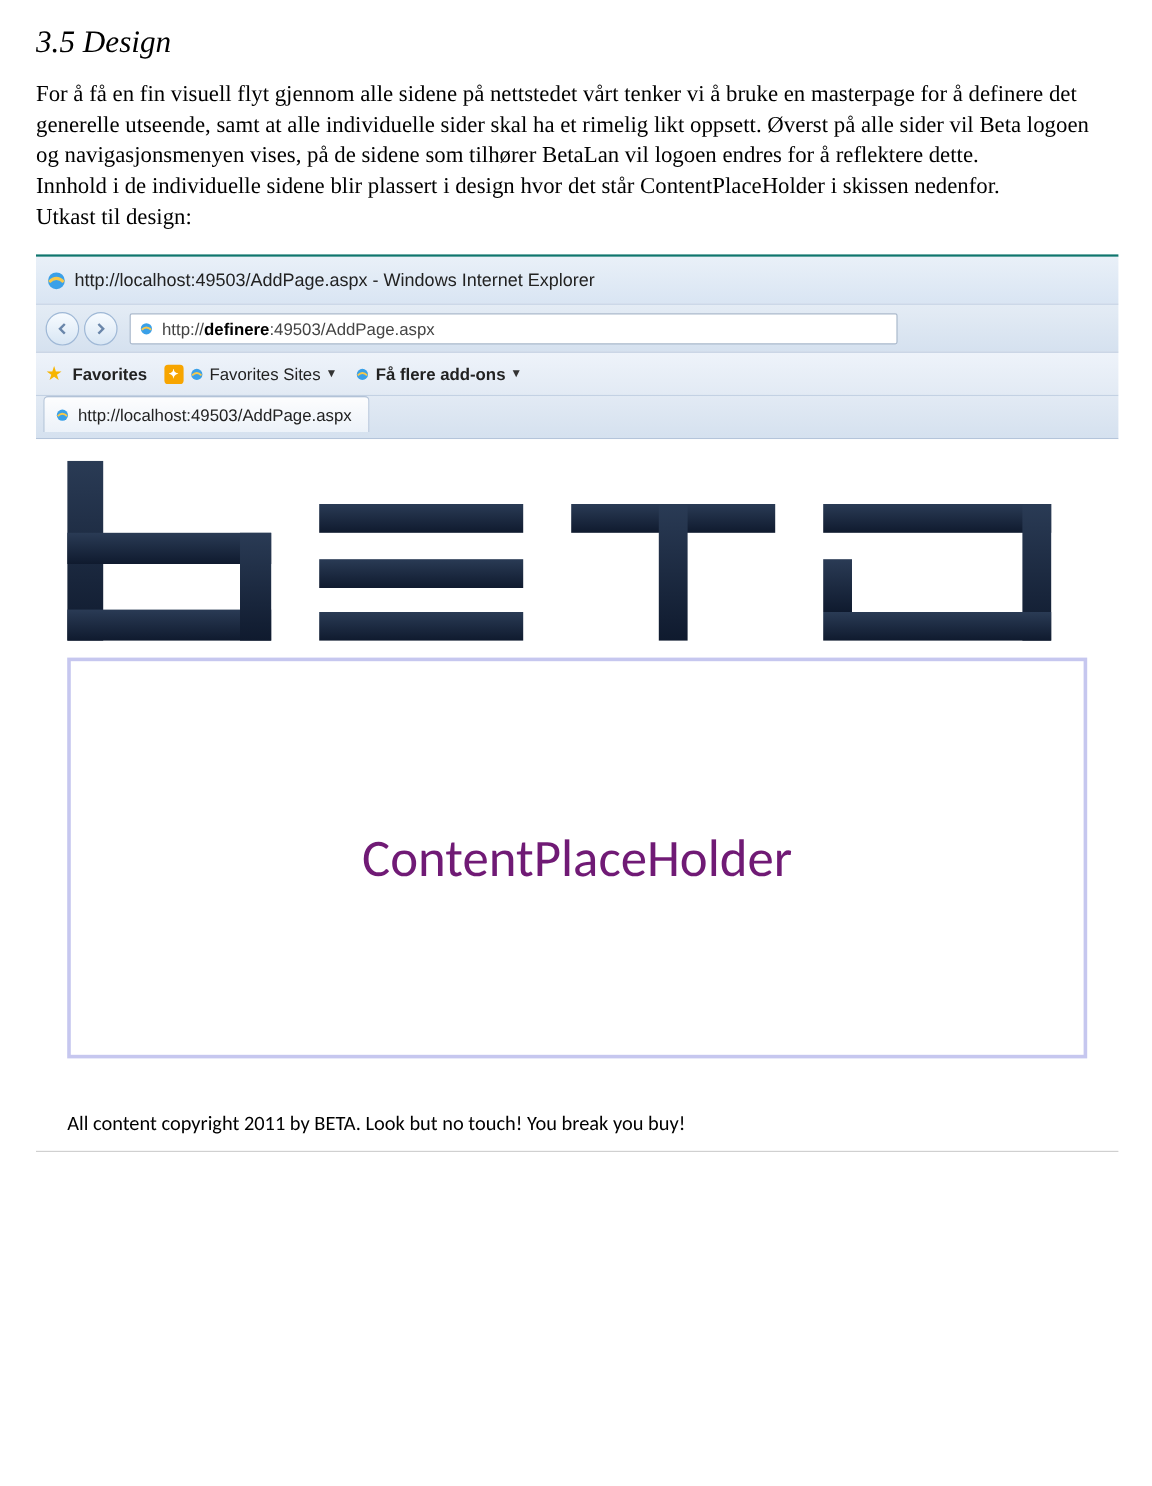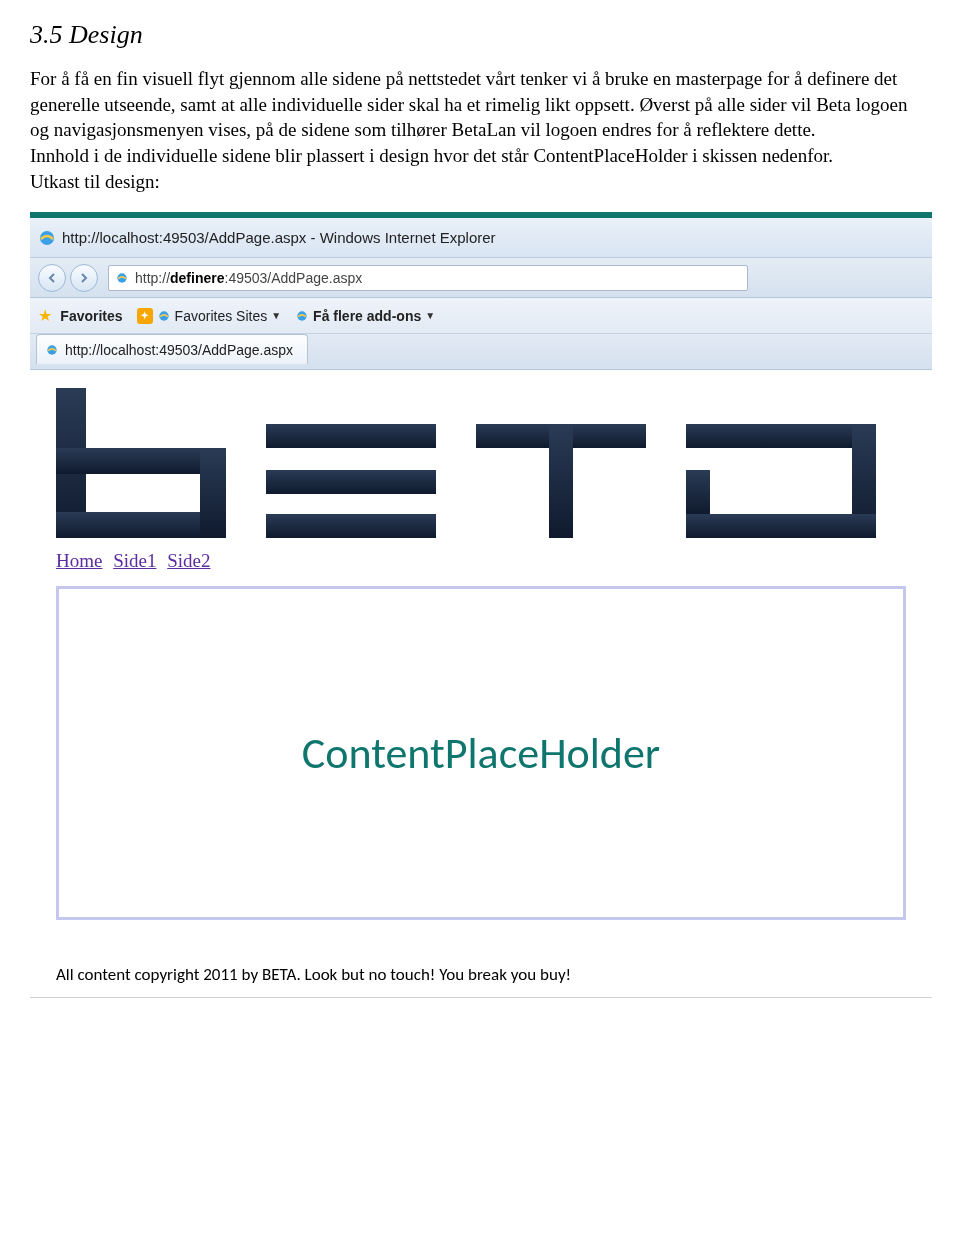--- a/index.html
+++ b/index.html
@@ -22,21 +22,21 @@
     margin: 0 0  0px 0;
     line-height: 1.35;
   }
   .para + .para { margin-top: 0; }
   .subtitle { margin-top: 26px; margin-bottom: 18px; }
 
   
   .screenshot {
     margin-top: 4px;
     width: 902px;
-    border-top: 6px solid #0f766e;
+    border-top: 2px solid #0f766e;
     font-family: "Segoe UI", Tahoma, sans-serif;
   }
   
   .ie-title {
     height: 40px;
     background: linear-gradient(#e9f0f8, #d9e5f3);
     display: flex;
     align-items: center;
     padding: 0 8px;
     border-bottom: 1px solid #b9c9df;
@@ -138,21 +138,21 @@
   }
   .cph-box {
     margin-top: 14px;
     height: 334px;
     border: 3px solid #c6c7ef;
     display:flex;
     align-items:center;
     justify-content:center;
     font-family: Calibri, "Segoe UI", sans-serif;
     font-size: 44px;
-    color: #0f766e;
+    color: #701a75;
   }
   .footer-text {
     margin-top: 44px;
     font-family: Calibri, "Segoe UI", sans-serif;
     font-size: 17px;
     color: #000;
   }
   
   .e-icon svg { display:block; }
   .feed-icon { width:16px;height:16px;background:#f7a500;border-radius:3px;display:inline-flex;align-items:center;justify-content:center;color:#fff;font-size:10px;font-weight:700; }
@@ -272,25 +272,20 @@
       </g>
 
       <g fill="url(#g)">
         <rect x="630" y="36" width="190" height="24"></rect>
         <rect x="796" y="36" width="24" height="114"></rect>
         <rect x="630" y="126" width="190" height="24"></rect>
         <rect x="630" y="82" width="24" height="44"></rect>
       </g>
     </svg>
 
-    <div class="nav-links">
-      <span>Home</span>
-      <span>Side1</span>
-      <span>Side2</span>
-    </div>
 
     <div class="cph-box">
       <span>ContentPlaceHolder</span>
     </div>
 
     <div class="footer-text">All content copyright 2011 by BETA. Look but no touch! You break you buy!</div>
   </div>
 </div>
 
 </body></html>

